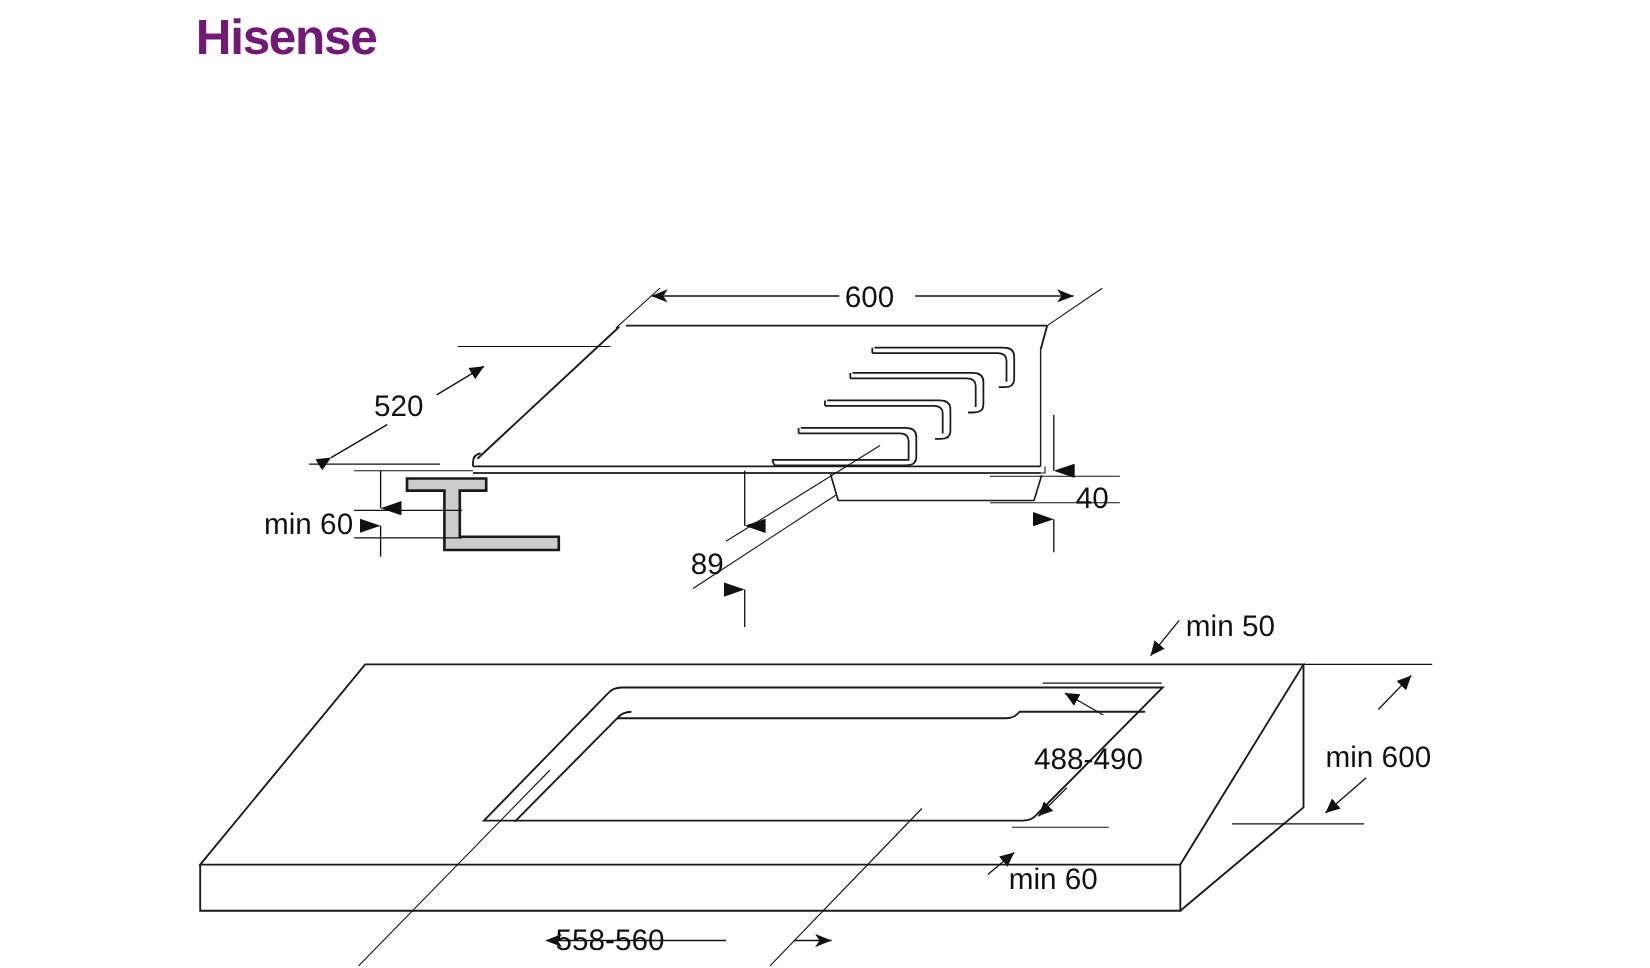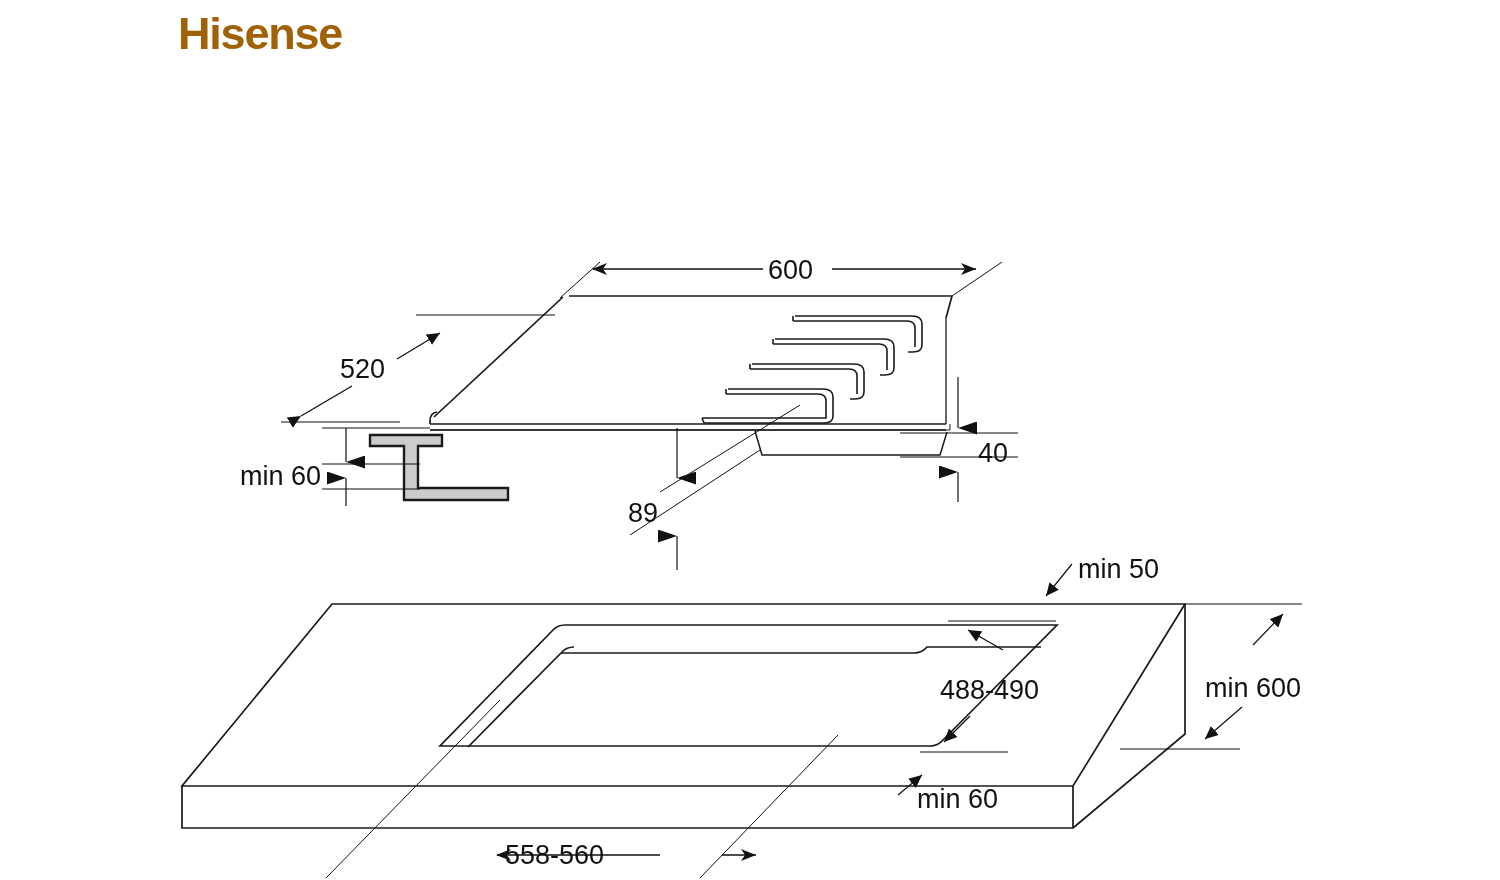--- a/index.html
+++ b/index.html
@@ -46,21 +46,21 @@
     font-size: 27px;
     fill: #111111;
     letter-spacing: 0px;
   }
 </style>
 </head>
 <body>
 
 <div id="stage">
 
-  <div class="brand" style="color: #a16207;">Hisense</div>
+  <div class="brand" style="color: #701a75;">Hisense</div>
 
   <svg class="diagram" viewBox="0 0 1500 880">
     <defs>
       <marker id="arrFillR" markerWidth="16" markerHeight="12" refX="15" refY="6" orient="auto" markerUnits="userSpaceOnUse">
         <path d="M0,0 L15,6 L0,12 L4,6 Z" fill="#111"></path>
       </marker>
       <marker id="arrFillL" markerWidth="16" markerHeight="12" refX="1" refY="6" orient="auto" markerUnits="userSpaceOnUse">
         <path d="M15,0 L0,6 L15,12 L11,6 Z" fill="#111"></path>
       </marker>
       <marker id="arrSolid" markerWidth="14" markerHeight="14" refX="13" refY="7" orient="auto" markerUnits="userSpaceOnUse">

